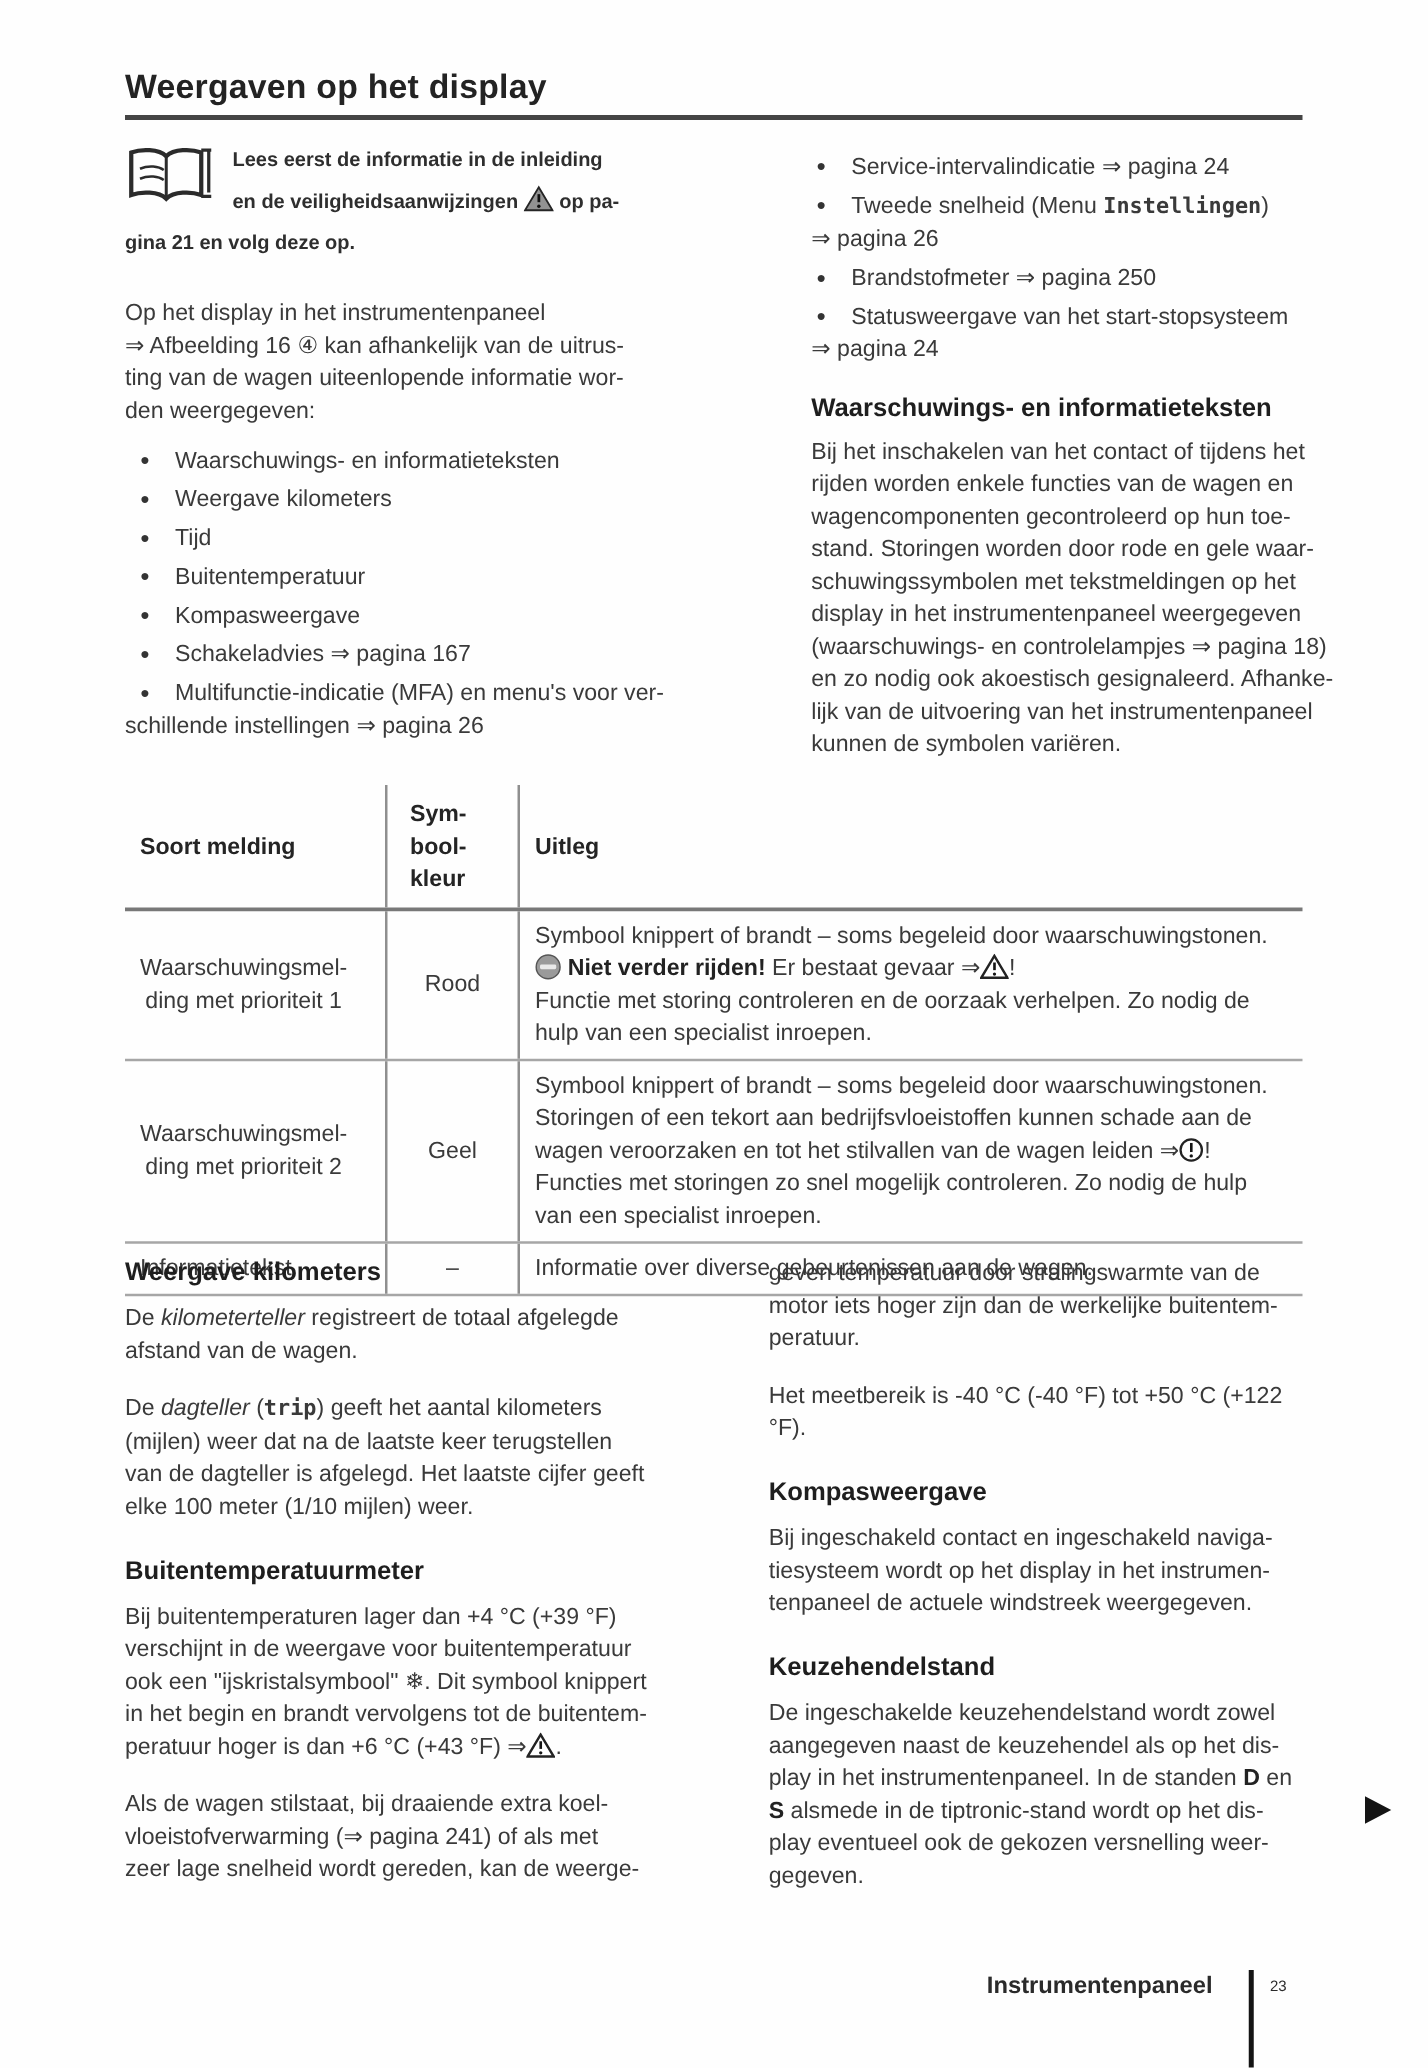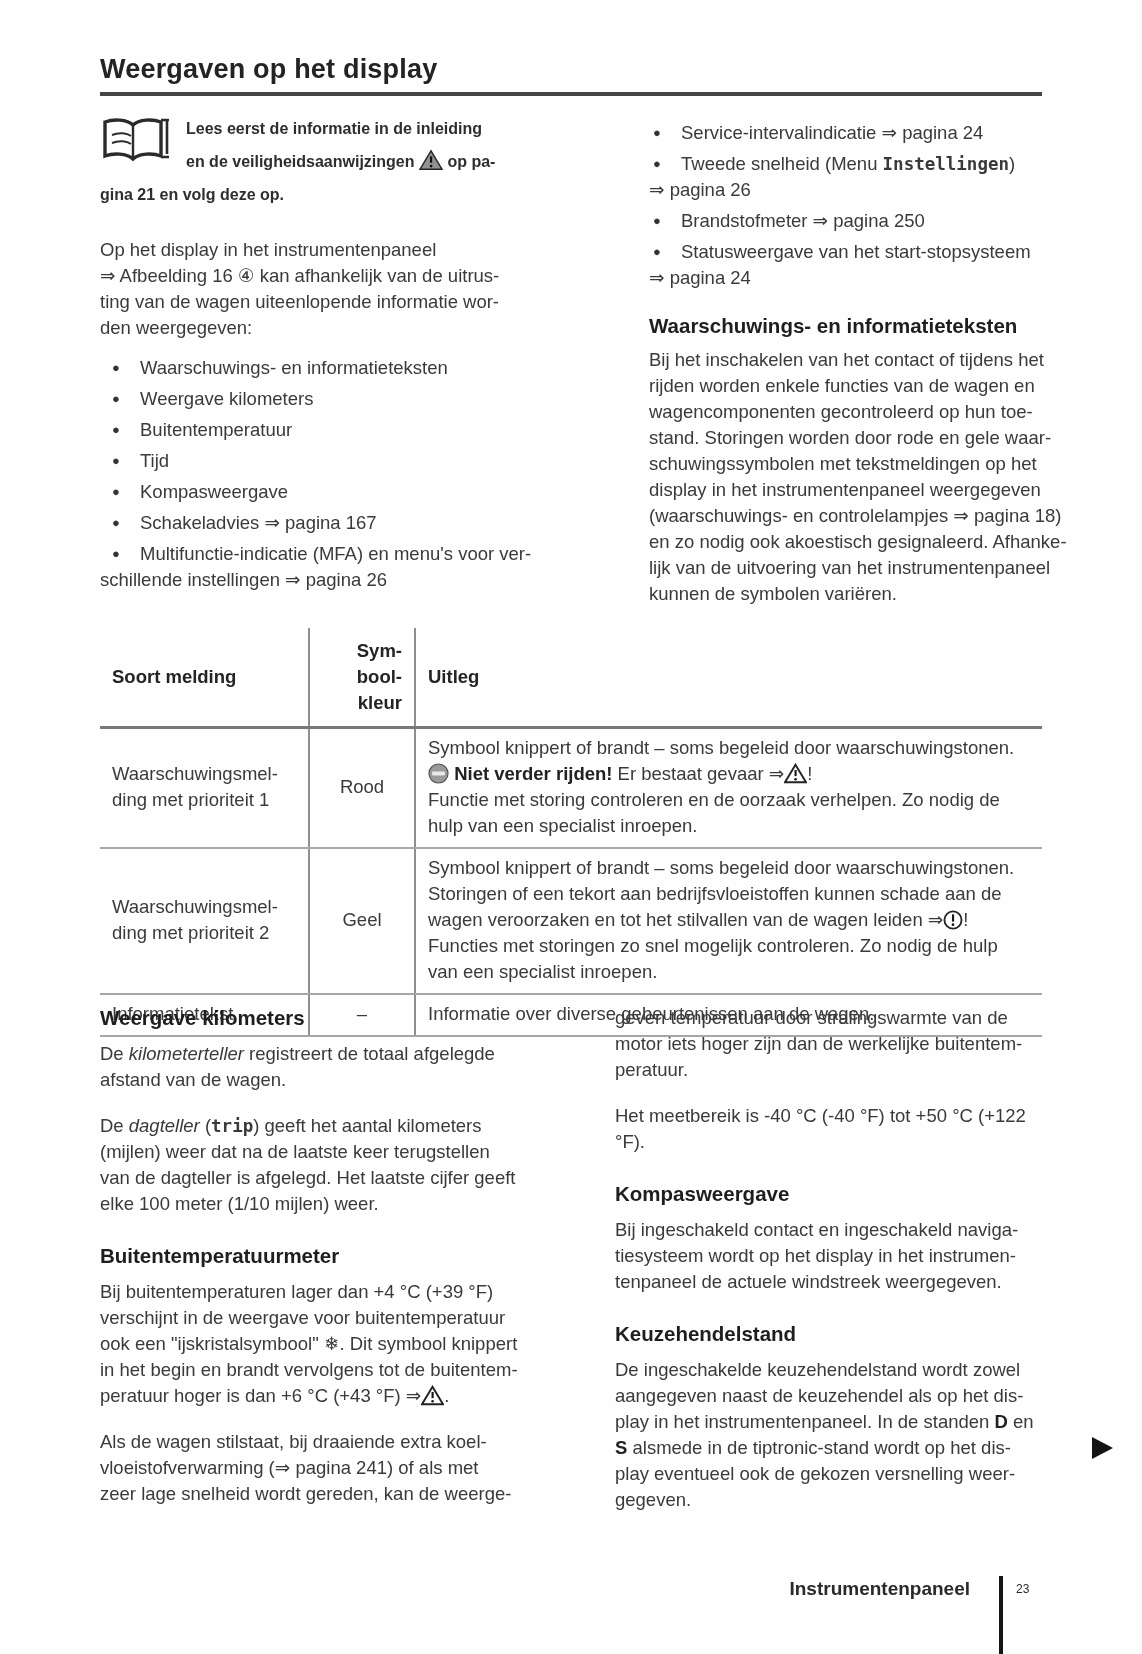--- a/index.html
+++ b/index.html
@@ -39,24 +39,24 @@
   em{font-style:italic;}
   b{color:#222;}
   .mono{font-family:"DejaVu Sans Mono","Liberation Mono",monospace;font-weight:bold;font-size:17.5px;}
   
   svg.inline{vertical-align:-4px;}
   
   #tablewrap{left:100px;top:628px;width:942px;}
   .trow{display:grid;grid-template-columns:210px 106px 626px;align-items:center;}
   .cell{padding:6px 12px 8px 12px;}
   .c1,.c2{border-right:2px solid #8f8f8f;align-self:stretch;}
-  .c1 .vmid,.c2 .vmid{display:flex;align-items:center;height:100%;}
+  .c1 .vmid,.c2 .vmid{display:flex;align-items:center;height:100%;text-align:center;}
   .c2{text-align:center;}
   .thead .cell{font-weight:bold;color:#242424;padding-top:10px;padding-bottom:10px;}
-  .thead .c2{text-align:right;padding-left:18px;}
+  .thead .c2{text-align:left;padding-left:18px;}
   .thead{border-bottom:3px solid #787878;}
   .tr-sep{border-bottom:2px solid #a6a6a6;}
   .cell-uitleg div{margin:0;}
   
   .footer-bar{left:999px;top:1576px;width:4px;height:78px;background:#141414;}
   .footer-section{right:172px;top:1576px;font-weight:bold;font-size:19px;color:#2a2a2a;}
   .footer-page{left:1016px;top:1576px;font-size:12px;color:#2a2a2a;}
   
   .cont-arrow{left:1092px;top:1437px;width:0;height:0;
     border-left:21px solid #141414;border-top:11px solid transparent;border-bottom:11px solid transparent;}
@@ -87,22 +87,22 @@
   </div>
 
   <p class="para pl mt-intro">Op het display in het instrumentenpaneel
 ⇒ Afbeelding 16 ④ kan afhankelijk van de uitrus-
 ting van de wagen uiteenlopende informatie wor-
 den weergegeven:</p>
 
   <div class="mt-list">
     <div class="bullet-item"><span class="dot dot-l">●</span><span class="pl">Waarschuwings- en informatieteksten</span></div>
     <div class="bullet-item"><span class="dot dot-l">●</span><span class="pl">Weergave kilometers</span></div>
+    <div class="bullet-item"><span class="dot dot-l">●</span><span class="pl">Tijd</span></div>
     <div class="bullet-item"><span class="dot dot-l">●</span><span class="pl">Buitentemperatuur</span></div>
-    <div class="bullet-item"><span class="dot dot-l">●</span><span class="pl">Tijd</span></div>
     <div class="bullet-item"><span class="dot dot-l">●</span><span class="pl">Kompasweergave</span></div>
     <div class="bullet-item"><span class="dot dot-l">●</span><span class="pl">Schakeladvies ⇒ pagina 167</span></div>
     <div class="bullet-item"><span class="dot dot-l">●</span><span class="pl">Multifunctie-indicatie (MFA) en menu's voor ver-
 schillende instellingen ⇒ pagina 26</span></div>
   </div>
 </section>
 
 <section id="right-top" class="abs">
   <div>
     <div class="bullet-item"><span class="dot dot-r">●</span><span class="pl">Service-intervalindicatie ⇒ pagina 24</span></div>

